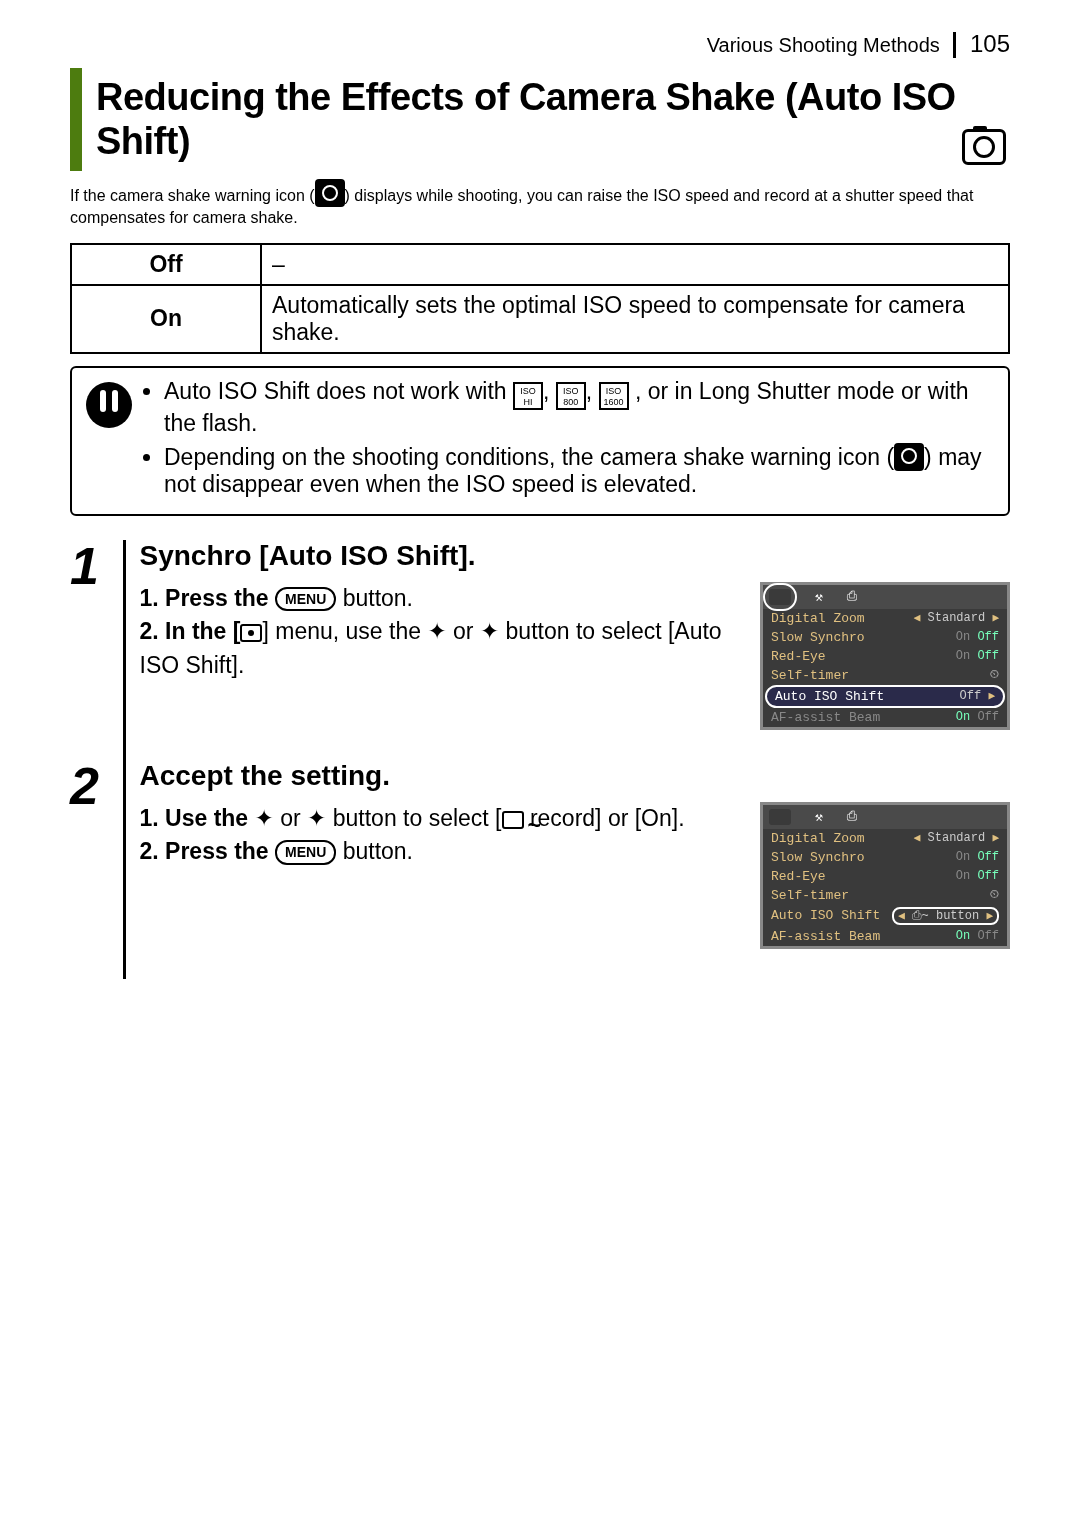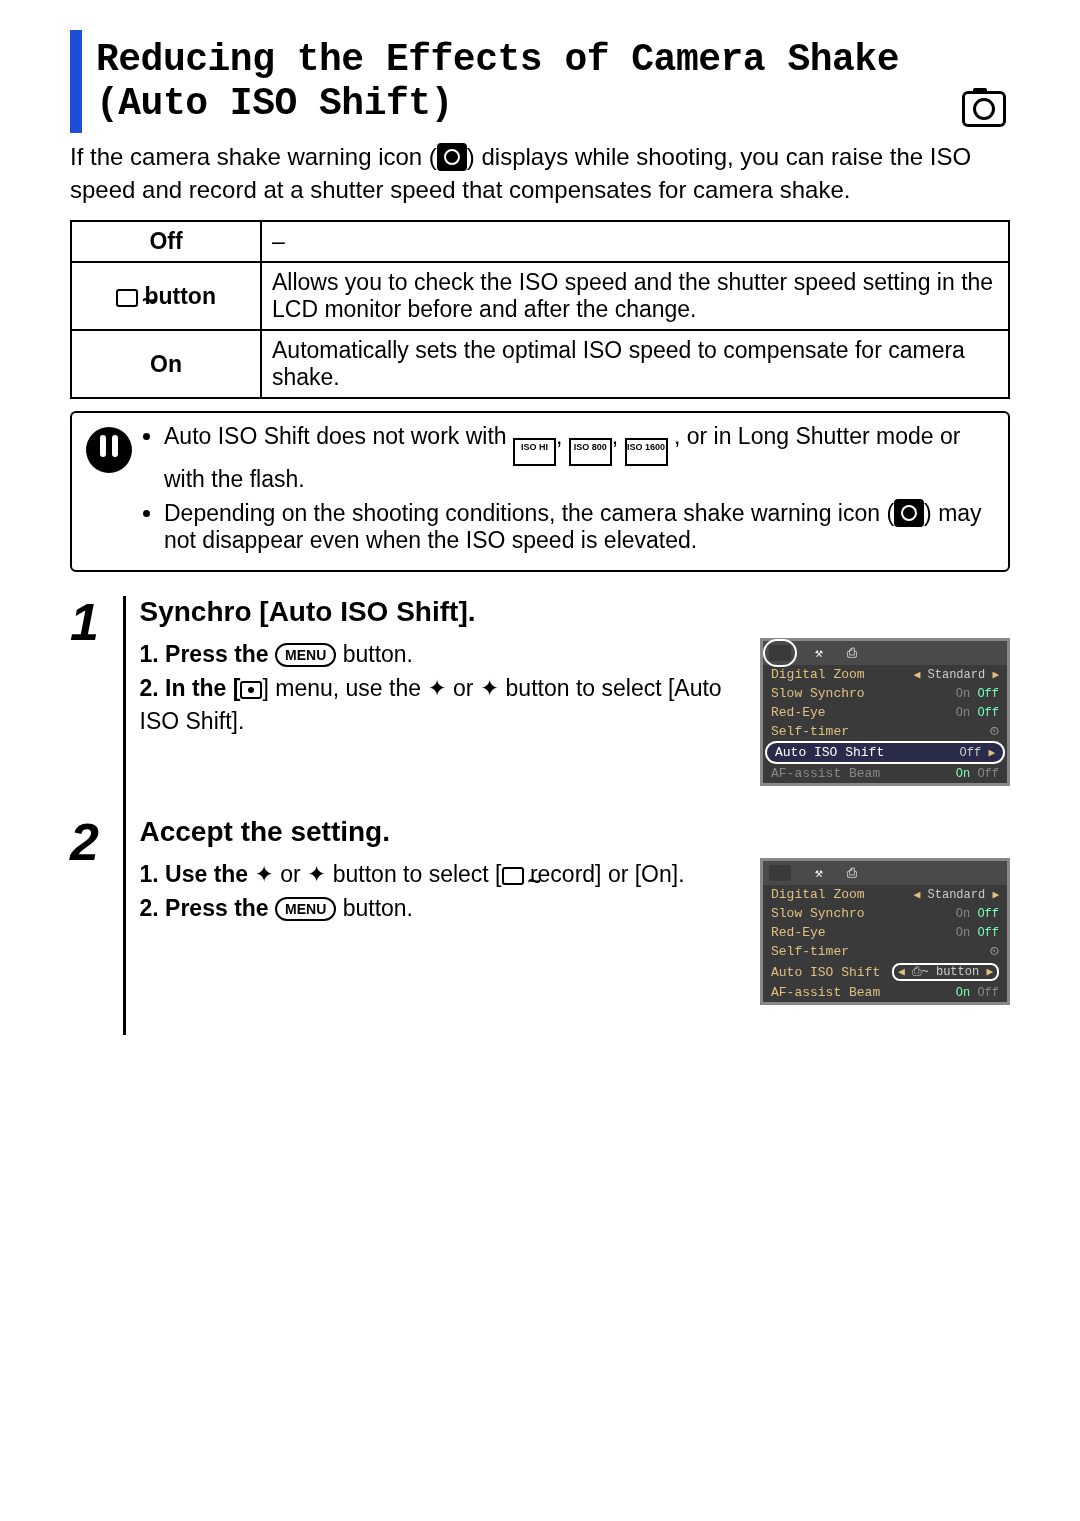--- a/index.html
+++ b/index.html
@@ -23,25 +23,24 @@
   .header-row .divider {
     display: inline-block;
     width: 3px;
     height: 26px;
     background: #000;
     vertical-align: -6px;
     margin: 0 8px;
   }
   .header-row .pnum { font-size: 24px; }
   .title-block {
-    border-left: 12px solid #1d4ed8;
+    border-left: 12px solid #4d7c0f;
     padding: 8px 16px 8px 14px;
     margin-bottom: 8px;
     position: relative;
-    font-family: Liberation Mono, monospace;
   }
   .title-block h1 {
     font-size: 38px;
     font-weight: 900;
     margin: 0;
     letter-spacing: -0.5px;
     line-height: 1.15;
   }
   .title-block .camera-badge {
     position: absolute;
@@ -90,21 +89,21 @@
     font-size: 18px;
   }
   .link-blue { color: #0033cc; font-style: italic; }
   .mode-icons {
     font-size: 28px;
     letter-spacing: 6px;
     margin-bottom: 10px;
     filter: grayscale(1);
   }
   .intro-text {
-    font-size: 24px;
+    font-size: 16px;
     line-height: 1.35;
     margin-bottom: 14px;
   }
   .shake-icon {
     display: inline-block;
     width: 30px; height: 28px;
     background: #000;
     border-radius: 4px;
     position: relative;
     vertical-align: -6px;
@@ -150,23 +149,23 @@
   .warning-box .warn-icon::after {
     content: "";
     position: absolute;
     background: #fff; border-radius: 3px;
   }
   .warning-box .warn-icon::before { left:14px; top:8px; width:6px; height:22px; }
   .warning-box .warn-icon::after  { left:26px; top:8px; width:6px; height:22px; }
   .warning-box ul { margin: 0; padding-left: 18px; }
   .warning-box li { margin-bottom: 6px; }
   .iso-badge {
-    display: inline-block; width: 43px; height: 28px;
+    display: inline-block; width: 30px; height: 28px;
     border: 2px solid #000; font-size: 9px; text-align: center;
-    line-height: 11px; padding-top: 2px; vertical-align: -6px; font-weight: bold;
+    line-height: 11px; padding-top: 2px; vertical-align: -6px; font-weight: normal;
   }
   .steps { width: 100%; border-collapse: collapse; }
   .steps td { vertical-align: top; padding: 0; }
   .steps td.num {
     width: 54px;
     font-size: 52px;
     font-weight: 900;
     font-style: italic;
     border-right: 3px solid #000;
     padding-right: 10px;
@@ -229,43 +228,42 @@
     margin: 0 2px;
   }
   .screen .row.dim .lbl { color: #888; }
   .screen .arrow-l, .screen .arrow-r { color: #e0c080; font-size: 11px; }
 </style>
 </head>
 <body>
 
 <div class="page">
 
+  <div class="header-row">
+    <span class="section-name">Various Shooting Methods</span>
+    <span class="divider"></span>
+    <span class="pnum">105</span>
+  </div>
 
   <div class="title-block">
     <h1>Reducing the Effects of Camera Shake (Auto ISO Shift)</h1>
     <span class="camera-badge"></span>
   </div>
 
 
 
   <div class="intro-text">
     <span>If the camera shake warning icon (</span><span class="shake-icon"></span><span>) displays while shooting, you can raise the ISO speed and record at a shutter speed that compensates for camera shake.</span>
   </div>
 
   <table class="opts">
     <tbody>
         <tr>
       <td class="label">Off</td>
       <td>–</td>
-    </tr>
-    <tr>
-      <td class="label">
-        <span class="print-icon"></span><span> button</span>
-      </td>
-      <td>Allows you to check the ISO speed and the shutter speed setting in the LCD monitor before and after the change.</td>
     </tr>
     <tr>
       <td class="label">On</td>
       <td>Automatically sets the optimal ISO speed to compensate for camera shake.</td>
     </tr>
   </tbody>
     </table>
 
   <div class="warning-box">
     <span class="warn-icon"></span>

